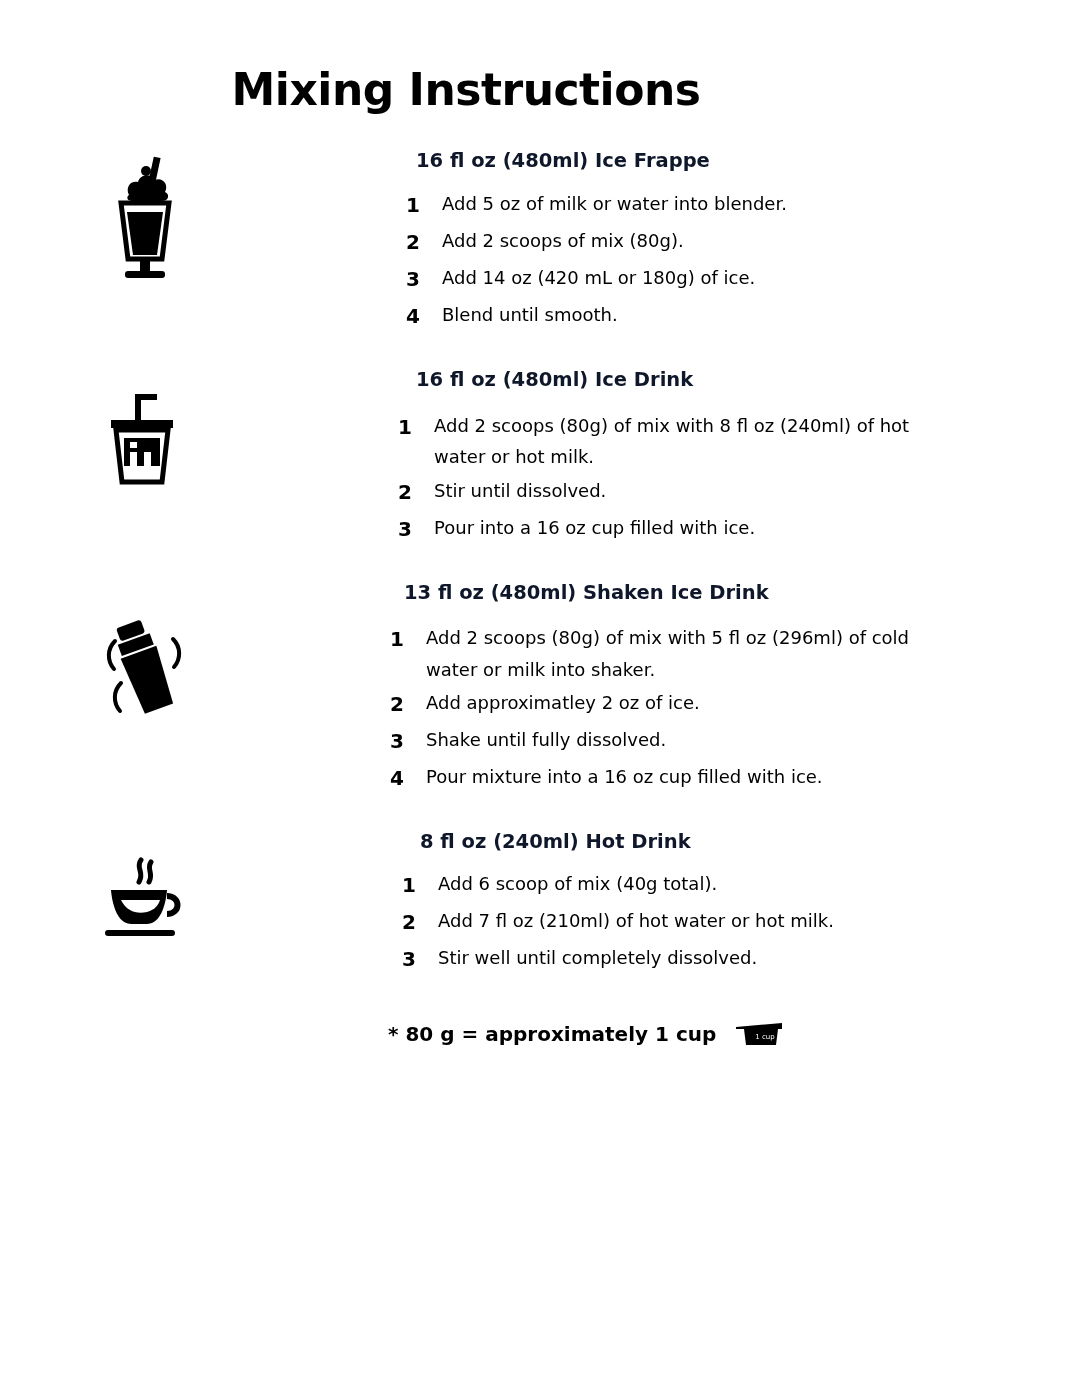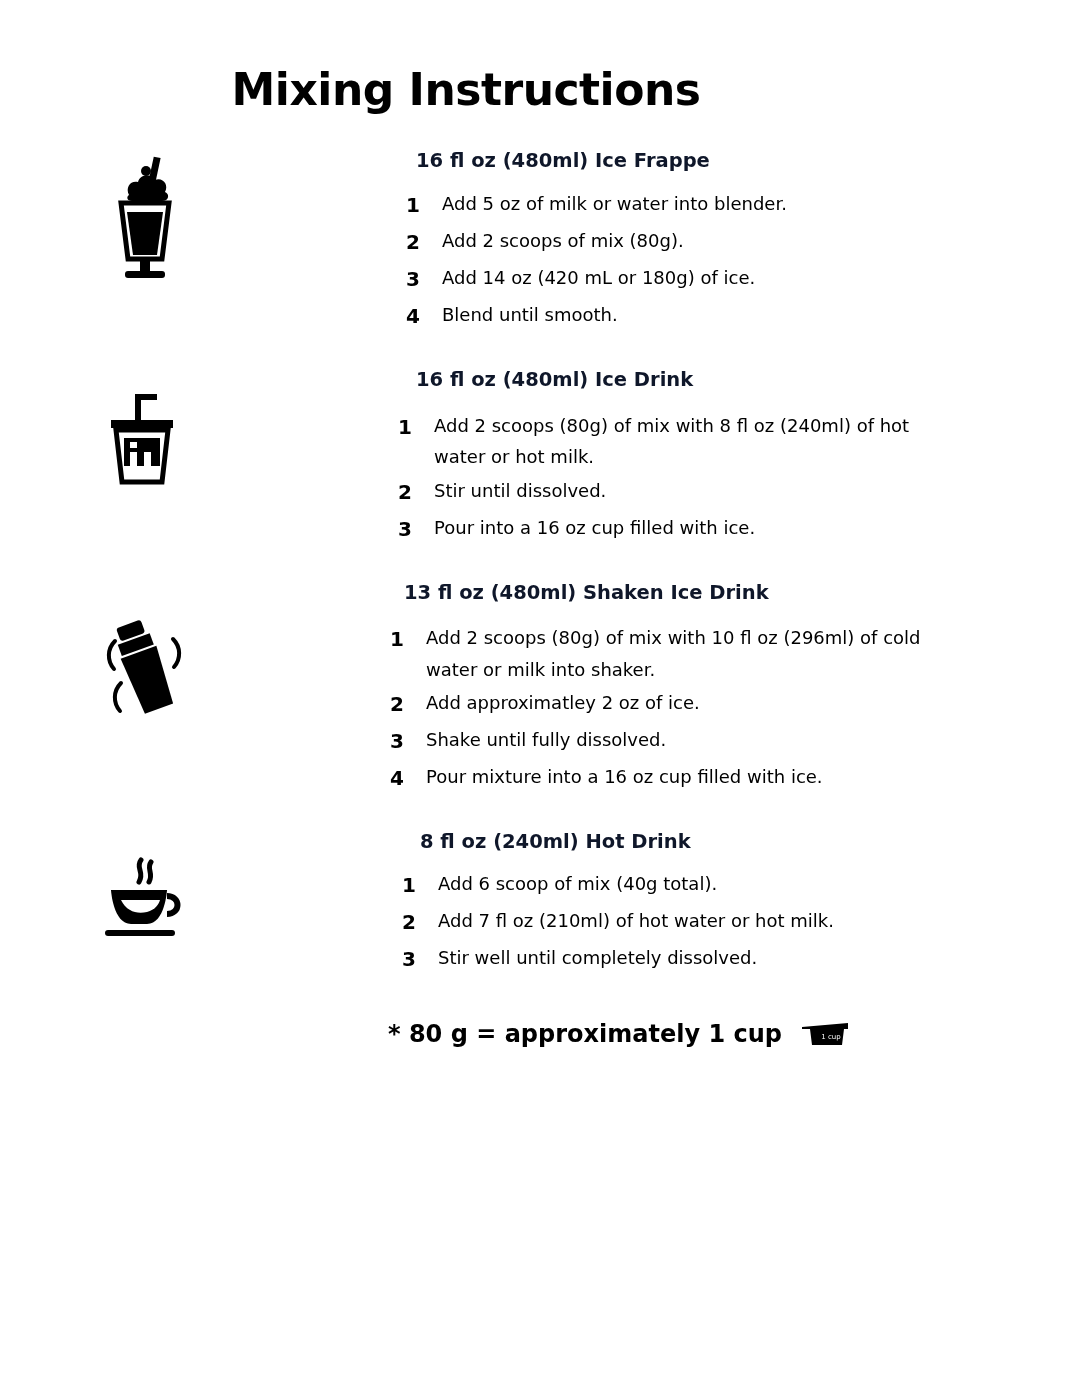--- a/index.html
+++ b/index.html
@@ -114,21 +114,21 @@
   
   .footnote {
     margin-top: 40px;
     padding-left: 388px;
     display: flex;
     align-items: center;
     gap: 16px;
   }
   .footnote-text {
     font-weight: 700;
-    font-size: 24px;
+    font-size: 20px;
   }
   .scoop-icon {
     display: inline-block;
     line-height: 0;
   }
 
   svg { display: block; }
 </style>
 </head>
 <body>
@@ -232,21 +232,21 @@
           <path d="M16 26 C8 34 8 46 15 54" fill="none" stroke="#000" stroke-width="4" stroke-linecap="round"></path>
           <path d="M22 68 C14 76 14 88 21 96" fill="none" stroke="#000" stroke-width="4" stroke-linecap="round"></path>
 
           <path d="M74 24 C82 32 82 44 75 52" fill="none" stroke="#000" stroke-width="4" stroke-linecap="round"></path>
         </svg>
       </div>
       <h2 class="section-heading">13 fl oz (480ml) Shaken Ice Drink</h2>
       <ol class="steps">
         <li class="step">
           <span class="step-num">1</span>
-          <span class="step-text">Add 2 scoops (80g) of mix with 10 fl oz (296ml) of cold water or milk into shaker.</span>
+          <span class="step-text">Add 2 scoops (80g) of mix with 5 fl oz (296ml) of cold water or milk into shaker.</span>
         </li>
         <li class="step">
           <span class="step-num">2</span>
           <span class="step-text">Add approximatley 2 oz of ice.</span>
         </li>
         <li class="step">
           <span class="step-num">3</span>
           <span class="step-text">Shake until fully dissolved.</span>
         </li>
         <li class="step">

